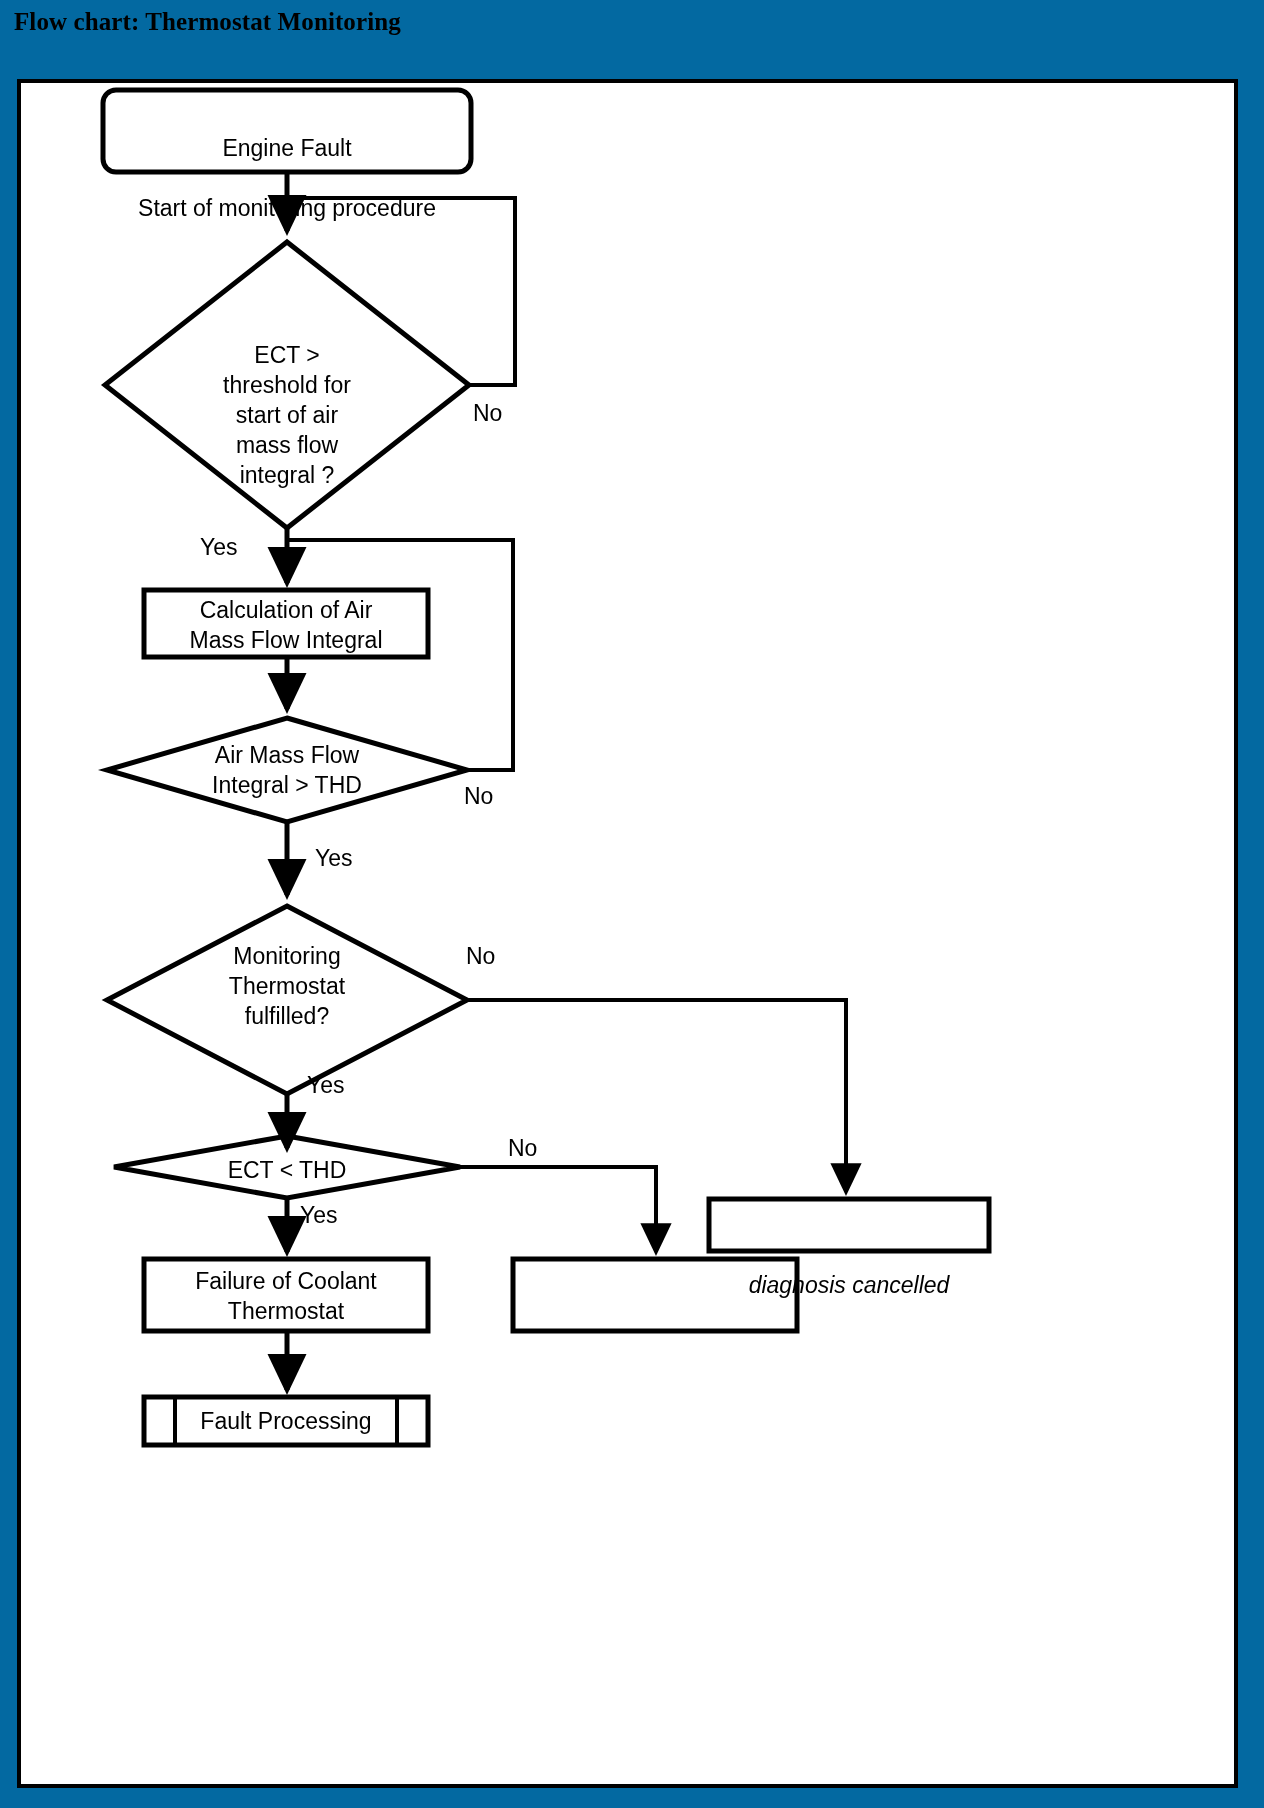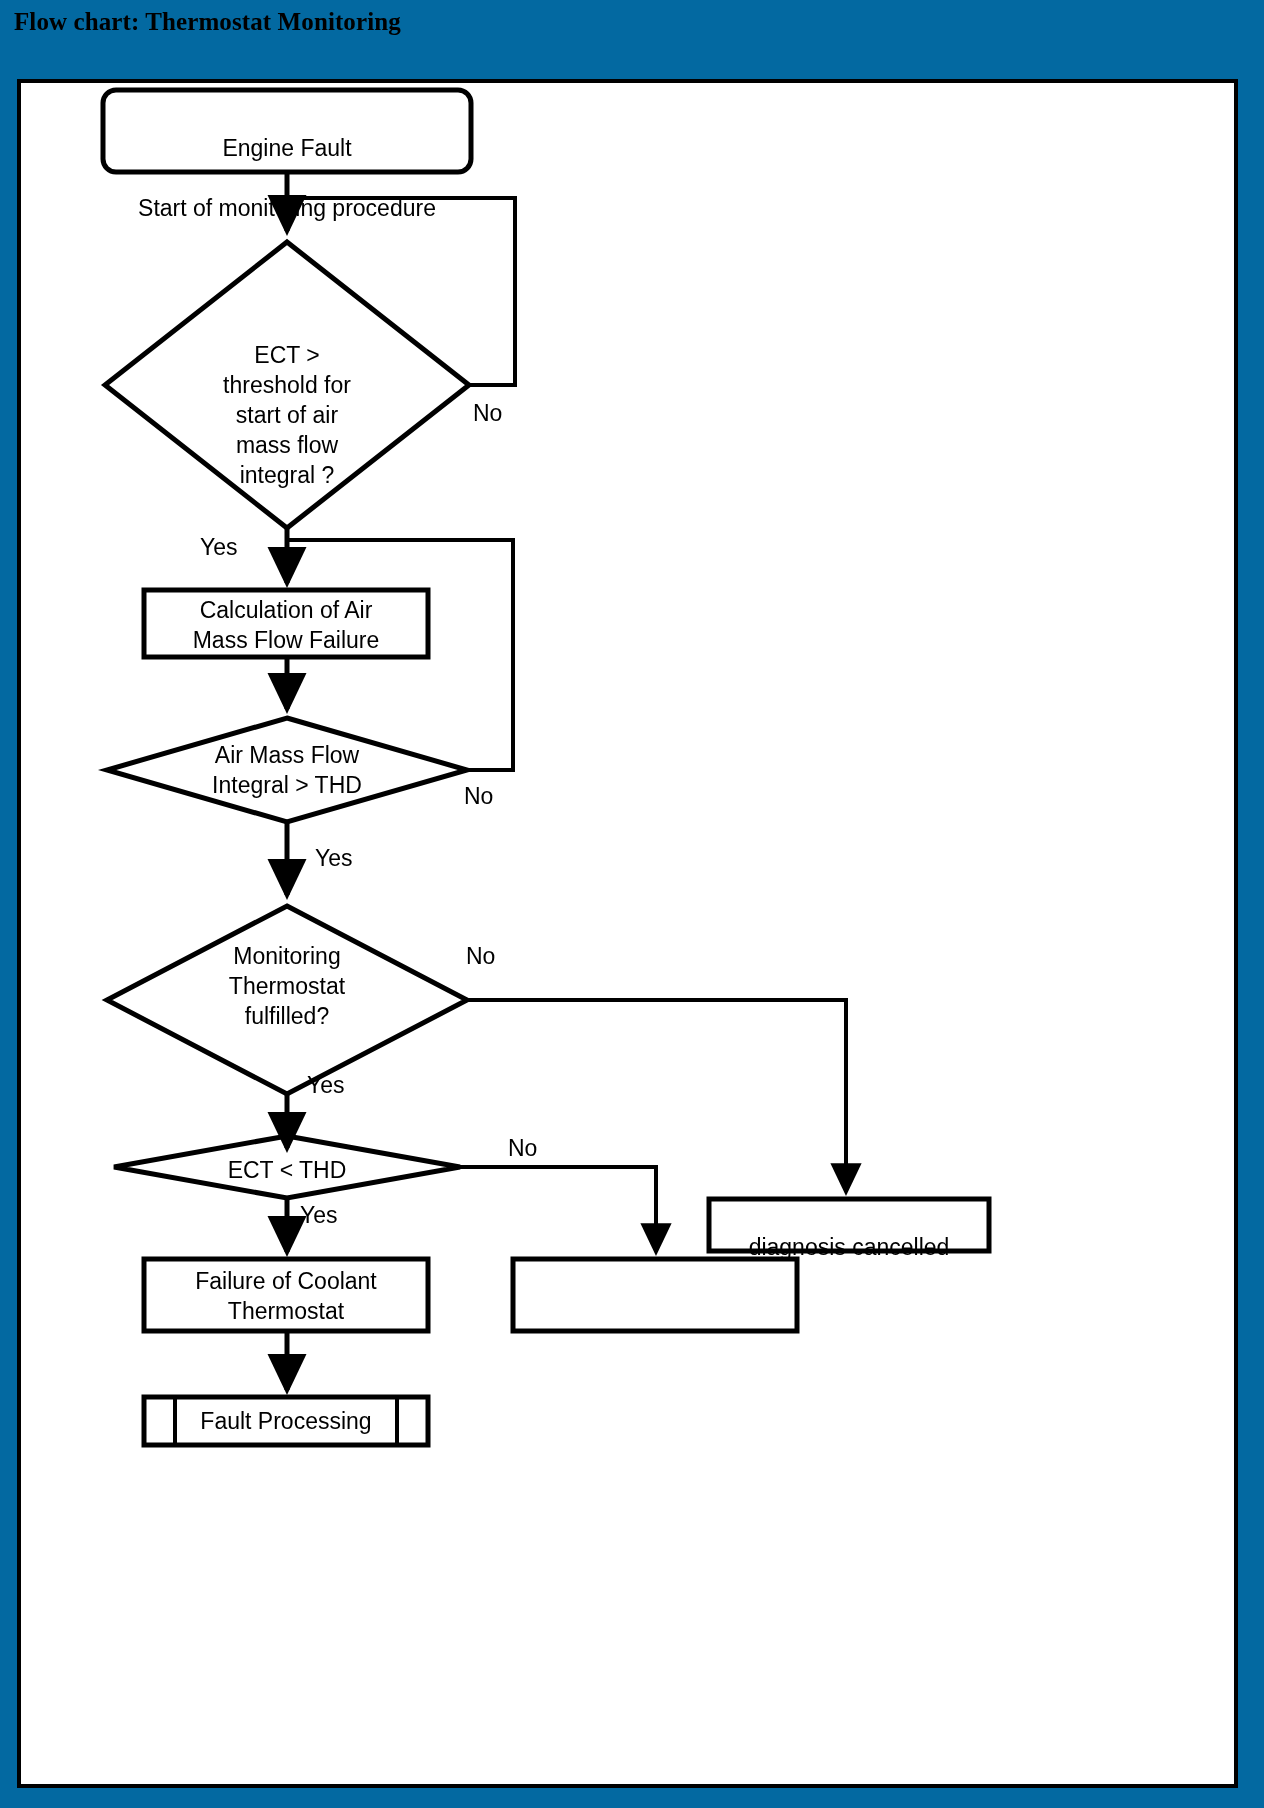--- a/index.html
+++ b/index.html
@@ -139,30 +139,30 @@
     <div>Start of monitoring procedure</div>
   </div>
 
   <div class="node-label" style="left:167px; top:312px; width:240px;margin-top:28px;">ECT &gt;
 threshold for
 start of air
 mass flow
 integral ?</div>
 
   <div class="node-label" style="left:144px; top:595px; width:284px;">Calculation of Air
-Mass Flow Failure</div>
+Mass Flow Integral</div>
 
   <div class="node-label" style="left:157px; top:740px; width:260px;">Air Mass Flow
 Integral &gt; THD</div>
 
   <div class="node-label" style="left:167px; top:941px; width:240px;">Monitoring
 Thermostat
 fulfilled?</div>
 
-  <div class="node-label" style="left:709px; top:1232px; width:280px;">diagnosis cancelled</div>
+  <div class="node-label" style="left:709px; top:1270px; width:280px;font-style:italic;">diagnosis cancelled</div>
 
   <div class="node-label" style="left:167px; top:1155px; width:240px;">ECT &lt; THD</div>
 
   <div class="node-label" style="left:144px; top:1266px; width:284px;">Failure of Coolant
 Thermostat</div>
 
 
   <div class="node-label" style="left:175px; top:1406px; width:222px;">Fault Processing</div>
 
   <div class="edge-label" style="left:473px; top:400px;">No</div>

